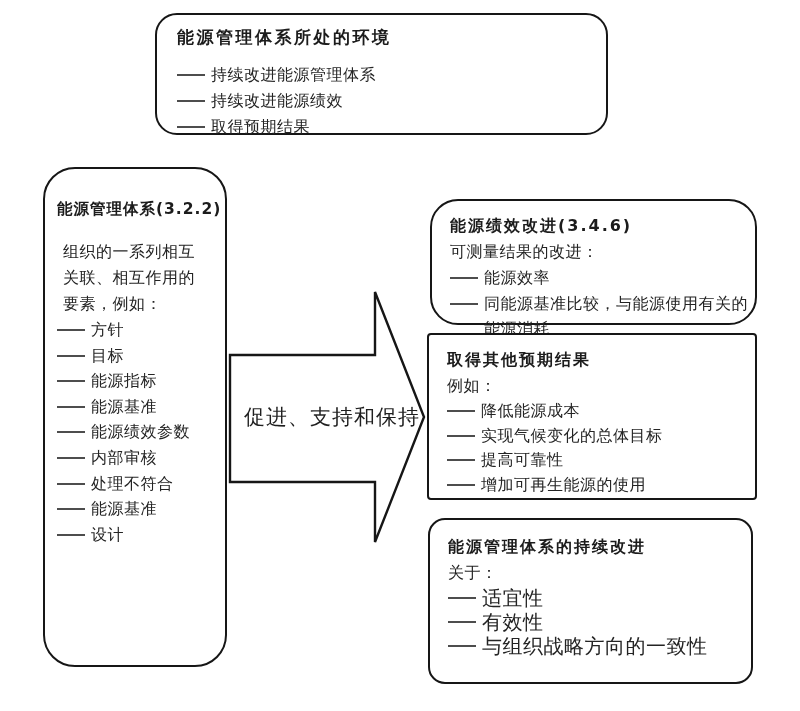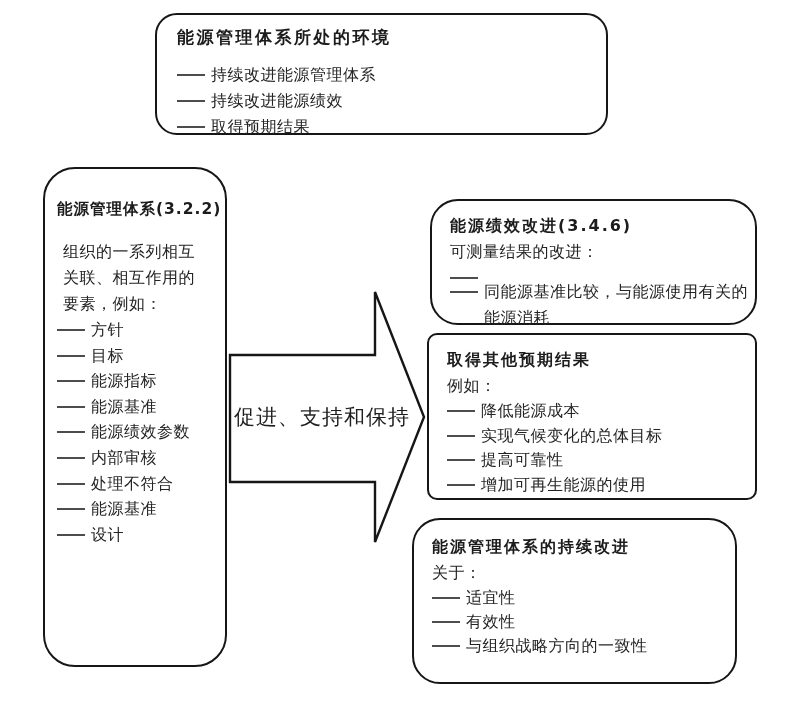--- a/index.html
+++ b/index.html
@@ -43,38 +43,38 @@
   
   .left-box { left: 43px; top: 167px; width: 184px; height: 500px; border-radius: 32px; padding: 26px 6px 0 12px; }
   .left-box .box-title { font-size: 15.5px; line-height: 28px; letter-spacing: 1px; white-space: nowrap; }
   .left-box .box-desc { margin-top: 16px; margin-left: 6px; width: 134px; font-size: 16px; line-height: 26px; letter-spacing: 0.5px; }
   .left-box .items { margin-top: 0; }
   .left-box .li { line-height: 25.6px; font-size: 16px; }
   .left-box .dash { margin-top: 12px; }
 
   
   .rbox-1 { left: 430px; top: 152px; width: 327px; height: 126px; border-radius: 28px; padding: 12px 7px 0 18px; margin-top: 47px; }
-  .rbox-2 { left: 427px; top: 333px; width: 330px; height: 167px; border-radius: 10px; padding: 12px 8px 0 18px; }
-  .rbox-3 { left: 412px; top: 518px; width: 325px; height: 166px; border-radius: 28px; padding: 14px 8px 0 18px; }
+  .rbox-2 { left: 427px; top: 333px; width: 330px; height: 167px; border-radius: 4px; padding: 12px 8px 0 18px; }
+  .rbox-3 { left: 428px; top: 518px; width: 325px; height: 166px; border-radius: 17px; padding: 14px 8px 0 18px; }
 
   .rbox-1 .box-title, .rbox-2 .box-title, .rbox-3 .box-title { font-size: 16px; line-height: 26px; letter-spacing: 2px; }
   .box-intro { font-size: 16px; line-height: 26px; letter-spacing: 0.5px; }
   .rbox-1 .li { line-height: 25.5px; font-size: 16px; }
   .rbox-1 .dash { margin-top: 12px; }
   .rbox-2 .li { line-height: 24.5px; font-size: 16px; }
   .rbox-2 .dash { margin-top: 11px; }
-  .rbox-3 .li { line-height: 24px; font-size: 16px; justify-content: flex-end; }
+  .rbox-3 .li { line-height: 24px; font-size: 20px; justify-content: flex-end; }
   .rbox-3 .dash { margin-top: 11px; }
 
   
   .arrow-svg { position: absolute; left: 226px; top: 286px; width: 204px; height: 258px; }
   .arrow-label {
     position: absolute;
     left: 234px; top: 404px; width: 186px;
-    text-align: left;
+    text-align: right;
     font-size: 21px; line-height: 26px;
     letter-spacing: 1px;
     color: #1f1f1f;
     white-space: nowrap;
   }
 </style>
 </head>
 <body>
 
 <div class="canvas">
@@ -144,20 +144,21 @@
     <polygon points="4,69 149,69 149,6 198,131 149,256 149,196 4,196" fill="#ffffff" stroke="#161616" stroke-width="2.4" stroke-linejoin="miter"></polygon>
   </svg>
   <div class="arrow-label">促进、支持和保持</div>
 
   <div class="rbox rbox-1">
     <div class="box-title">能源绩效改进(3.4.6)</div>
     <div class="box-intro">可测量结果的改进：</div>
     <div class="items">
         <div class="li">
           <span class="dash"></span>
+          <span class="li-text">能源效率</span>
         </div>
         <div class="li">
           <span class="dash"></span>
           <span class="li-text">同能源基准比较，与能源使用有关的能源消耗</span>
         </div>
       </div>
   </div>
 
   <div class="rbox rbox-2">
     <div class="box-title">取得其他预期结果</div>

